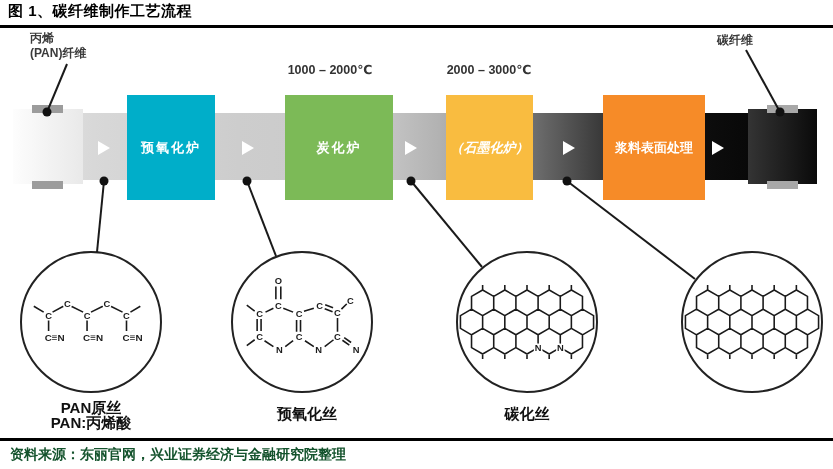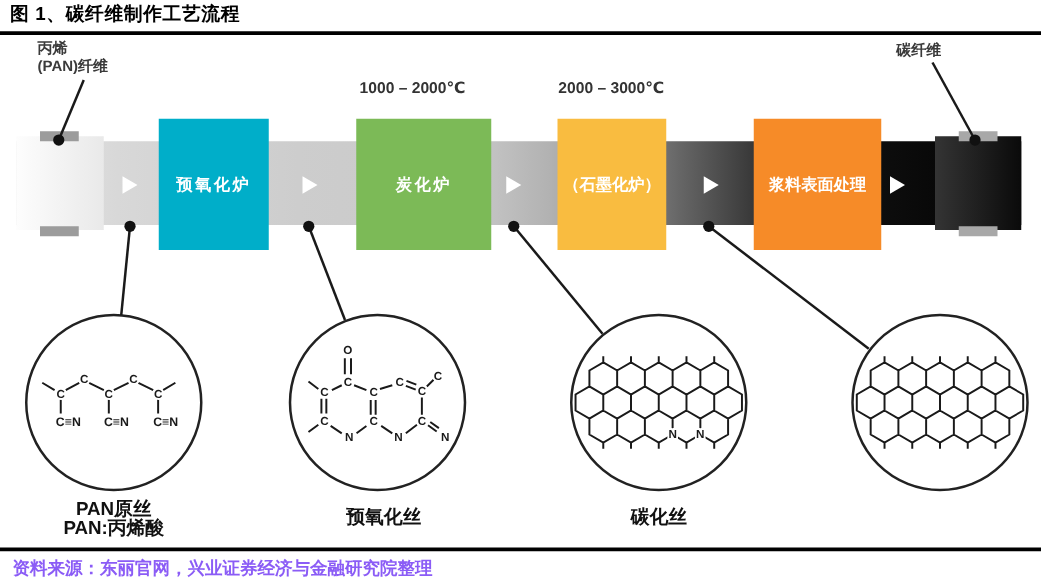--- a/index.html
+++ b/index.html
@@ -3,21 +3,21 @@
 <meta charset="utf-8">
 <style>
   html,body{margin:0;padding:0;background:#fff;}
   #page{position:relative;width:833px;height:469px;background:#fff;overflow:hidden;
         font-family:"Liberation Sans","DejaVu Sans",sans-serif;}
   
   .fig-title{position:absolute;left:8px;top:2px;font-size:15px;font-weight:bold;color:#000;
              letter-spacing:.5px;}
   .rule-top{position:absolute;left:0;top:25px;width:833px;height:3px;background:#000;}
   .rule-bottom{position:absolute;left:0;top:438px;width:833px;height:3px;background:#000;}
-  .source-line{position:absolute;left:10px;top:446px;font-size:14px;color:#8b5cf6;
+  .source-line{position:absolute;left:10px;top:446px;font-size:14px;color:#14532d;
                font-family:Liberation Sans, sans-serif;font-weight:600;}
   
   .band{position:absolute;left:13px;top:113px;width:804px;height:67px;
         background:linear-gradient(to right,#e6e6e6 0%,#d8d8d8 10%,#cdcdcd 28%,#c9c9c9 45%,
                    #b2b2b2 53%,#8f8f8f 60%,#666 66%,#2e2e2e 75%,#101010 83%,#000 100%);}
   .spool-block-left{position:absolute;left:13px;top:109px;width:70px;height:75px;
         background:linear-gradient(to right,#fdfdfd,#e9e9e9);}
   .spool-block-right{position:absolute;left:748px;top:109px;width:69px;height:75px;
         background:linear-gradient(to right,#343434,#0a0a0a);}
   .tab{position:absolute;width:31px;height:8px;}
@@ -72,21 +72,21 @@
   <div class="tab tab-lt"></div>
   <div class="tab tab-lb"></div>
   <div class="tab tab-rt"></div>
   <div class="tab tab-rb"></div>
 
   <div class="temp" style="left:260px;">1000 – 2000℃</div>
   <div class="temp" style="left:419px;">2000 – 3000℃</div>
 
   <div class="pbox pbox1" style="background-color: rgb(0, 174, 201);">预氧化炉</div>
   <div class="pbox pbox2" style="background-color: rgb(124, 186, 87);">炭化炉</div>
-  <div class="pbox pbox3" style="background-color: rgb(249, 188, 64);">（石墨化炉）</div>
+  <div class="pbox pbox3" style="background-color: rgb(249, 188, 64); font-style: italic;">（石墨化炉）</div>
   <div class="pbox pbox4" style="background-color: rgb(246, 139, 40);">浆料表面处理</div>
 
   <div class="flow-arrow" style="left:98px;"></div>
   <div class="flow-arrow" style="left:242px;"></div>
   <div class="flow-arrow" style="left:405px;"></div>
   <div class="flow-arrow" style="left:563px;"></div>
   <div class="flow-arrow" style="left:712px;"></div>
 
   <div class="callout-label" style="left:30px;top:31px;">
     <div>丙烯</div>

